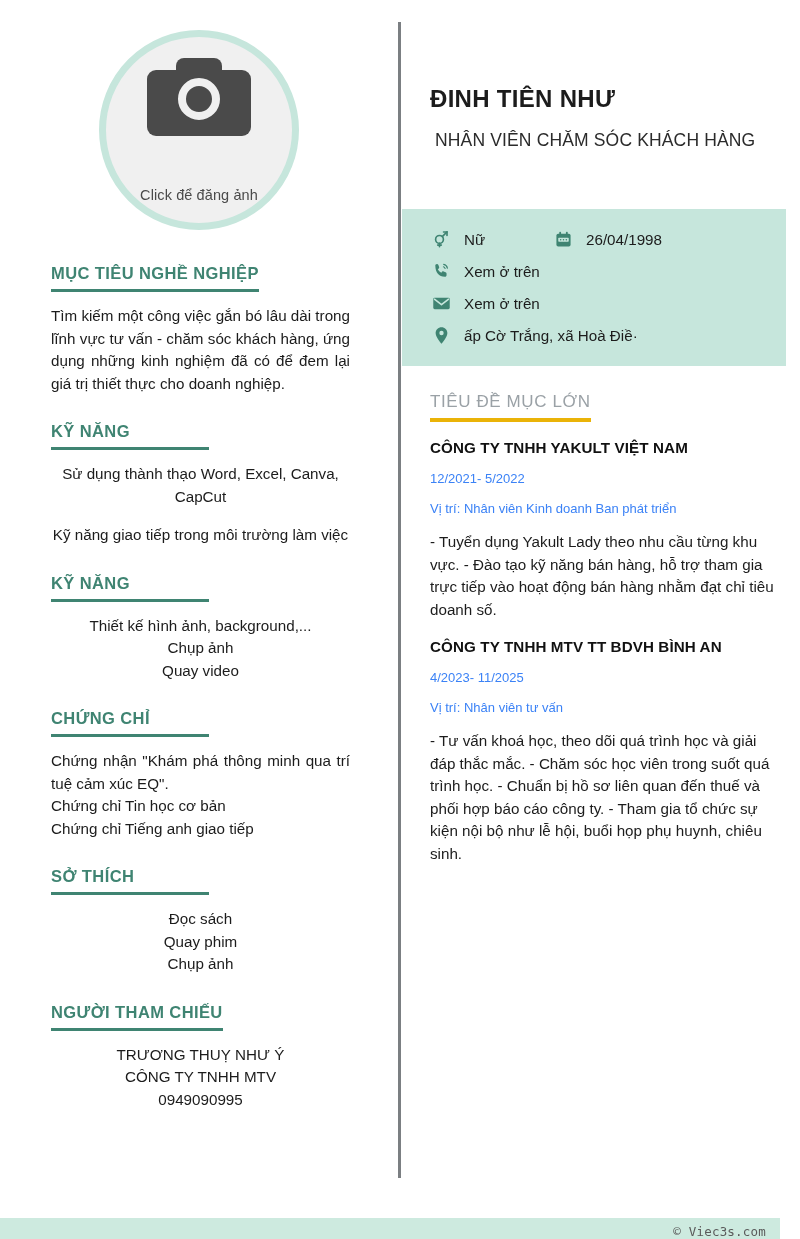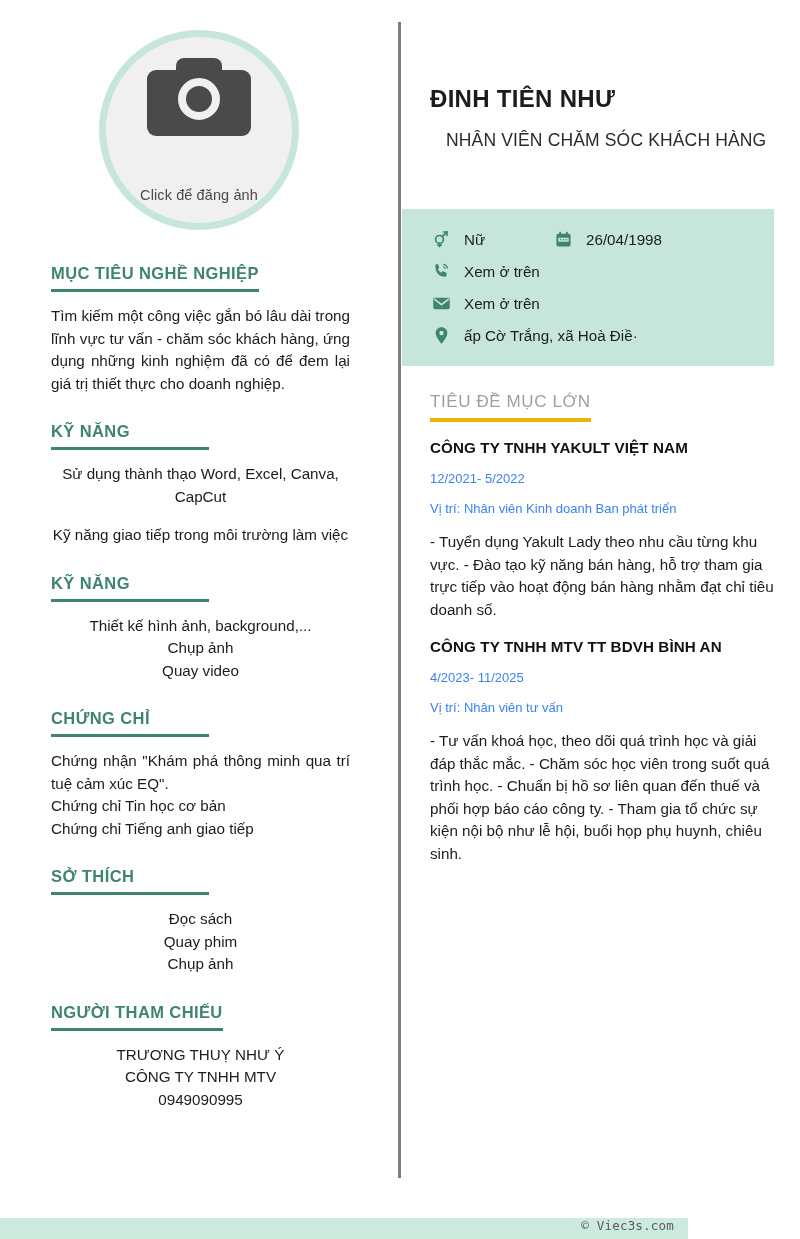--- a/index.html
+++ b/index.html
@@ -141,29 +141,29 @@
     font-size: 24px;
     font-weight: bold;
     letter-spacing: .3px;
     color: #1c1c1c;
     margin: 0;
     line-height: 34px;
   }
   .job-title {
     font-size: 17.5px;
     color: #2b2b2b;
-    margin: 14px 0 0 16px;
+    margin: 14px 0 0 5px;
     letter-spacing: .15px;
     font-weight: normal;
   }
 
   .contact-card {
     margin-top: 58px;
     background: #c6e6dc;
-    padding: 14px 0 15px 0;
+    padding: 14px 12px 15px 0;
     width: 372px;
   }
   .crow {
     display: flex;
     align-items: center;
     height: 32px;
     padding-left: 28px;
   }
   .cicon {
     width: 22px;
@@ -222,25 +222,25 @@
     line-height: 22.5px;
     color: #1c1c1c;
     margin: 15px 0 0 0;
   }
 
   
   .footer-band {
     position: absolute;
     left: 0;
     bottom: 0;
-    width: 688px;
+    width: 780px;
     height: 21px;
     background: #cdeadf;
     display: flex;
-    align-items: flex-start;
+    align-items: flex-end;
     justify-content: flex-end;
   }
   .footer-text {
     font-family: "DejaVu Sans Mono", "Liberation Mono", monospace;
     font-size: 12.5px;
     color: #5a5a5a;
     padding-right: 14px;
     letter-spacing: .2px;
   }
 </style>

